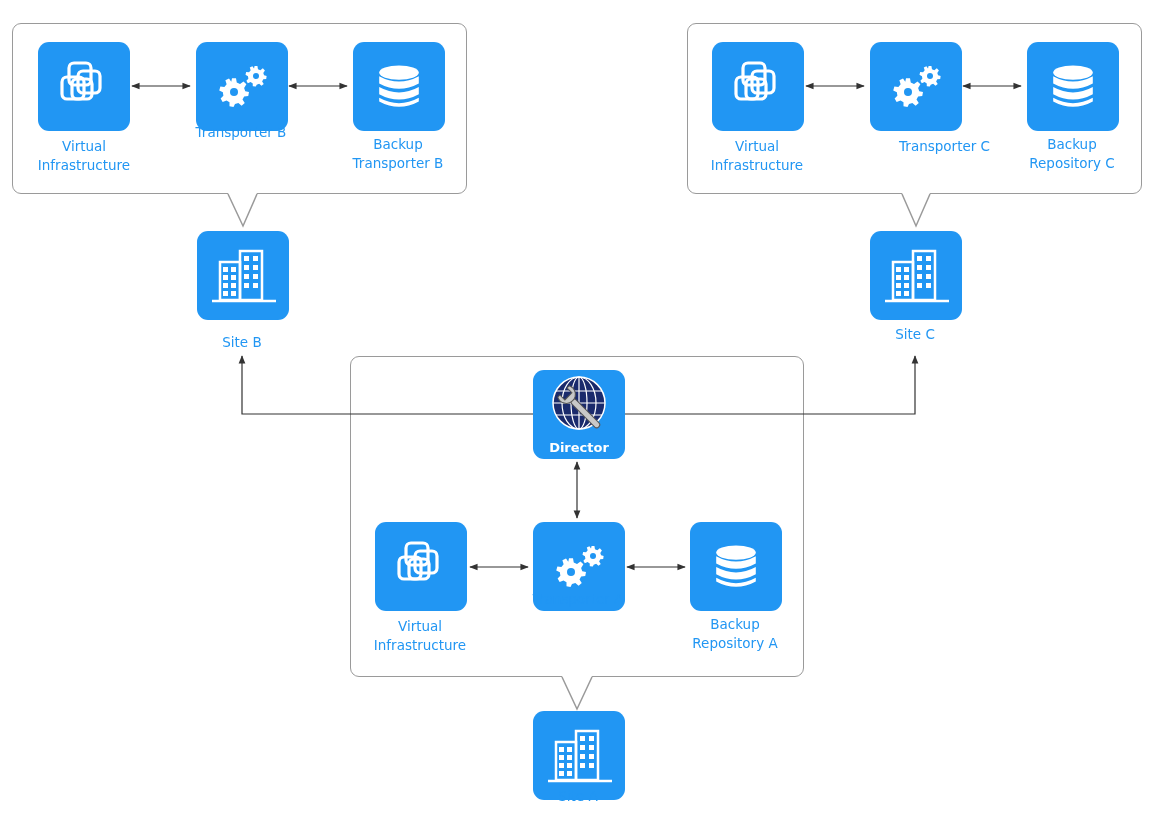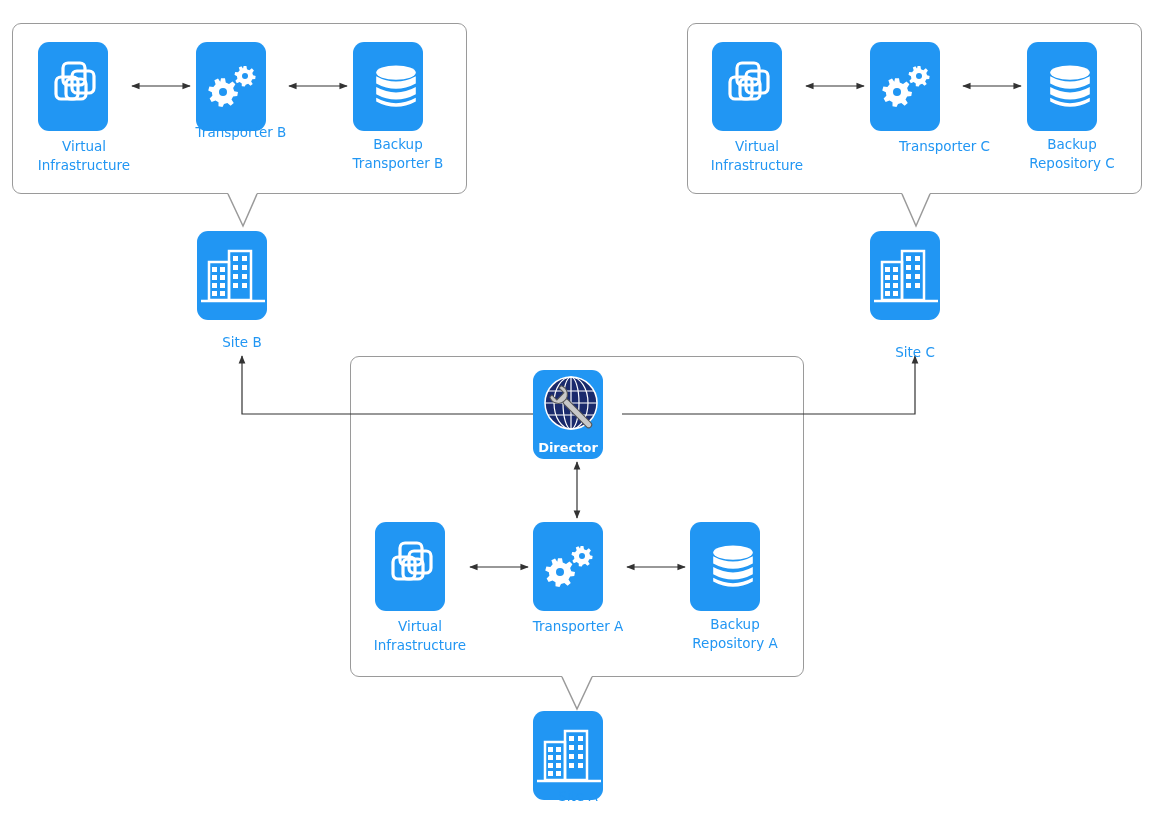--- a/index.html
+++ b/index.html
@@ -1,18 +1,18 @@
 <!DOCTYPE html>
 <html><head>
 <meta charset="utf-8">
 <style>
   html,body{margin:0;padding:0;background:#ffffff;}
   body{width:1154px;height:837px;position:relative;overflow:hidden;font-family:"DejaVu Sans","Liberation Sans",sans-serif;}
   .group{position:absolute;border:1.5px solid #9a9a9a;border-radius:9px;background:#fff;box-sizing:border-box;}
-  .node{position:absolute;width:70px;height:89px;border-radius:11px;background:#2196f3;display:flex;align-items:center;justify-content:flex-end;}
+  .node{position:absolute;width:92px;height:89px;border-radius:11px;background:#2196f3;display:flex;align-items:center;justify-content:center;}
   .node svg{display:block;}
   .label{position:absolute;width:150px;text-align:center;color:#2196f3;font-weight:normal;font-size:13.5px;line-height:19px;}
   .dlabel{position:absolute;left:0;right:0;bottom:4px;text-align:center;color:#fff;font-weight:bold;font-size:13px;}
   svg.conn{position:absolute;left:0;top:0;}
 </style>
 </head>
 <body>
 
 <svg width="0" height="0" style="position:absolute">
   <defs>
@@ -172,21 +172,21 @@
 </div>
 <div class="label" style="left:997px;top:135px;">
   <div>Backup</div>
     <div>Repository C</div>
 </div>
 <div class="node" style="left:870px;top:231px;">
   <svg width="70" height="60">
       <use href="#sym-building"></use>
     </svg>
 </div>
-<div class="label" style="left:840px;top:343px;">Site C</div>
+<div class="label" style="left:840px;top:325px;">Site C</div>
 
 <div class="node" style="left:533px;top:370px;align-items:flex-start;padding-top:5px;box-sizing:border-box;">
   <svg width="64" height="64" viewBox="0 0 64 64">
     <circle cx="32" cy="28" r="26" fill="#1a2a6c" stroke="#fff" stroke-width="1.5"></circle>
     <g fill="none" stroke="#fff" stroke-width="1.2">
       <ellipse cx="32" cy="28" rx="8" ry="26"></ellipse>
       <ellipse cx="32" cy="28" rx="17" ry="26"></ellipse>
       <line x1="32" y1="2" x2="32" y2="54"></line>
       <line x1="6" y1="28" x2="58" y2="28"></line>
       <line x1="9" y1="16" x2="55" y2="16"></line>
@@ -214,21 +214,21 @@
     <g transform="translate(27,35) scale(1.25)">
         <use href="#sym-gear" x="-12" y="-12" width="24" height="24"></use>
       </g>
     <circle cx="27" cy="35" r="4" fill="#2196f3"></circle>
     <g transform="translate(49,19) scale(0.9)">
         <use href="#sym-gear" x="-12" y="-12" width="24" height="24"></use>
       </g>
     <circle cx="49" cy="19" r="3" fill="#2196f3"></circle>
   </svg>
 </div>
-<div class="label" style="left:503px;top:617px;">
+<div class="label" style="left:503px;top:590px;">
   <div>Transporter A</div>
 </div>
 <div class="node" style="left:690px;top:522px;">
   <svg width="54" height="54">
       <use href="#sym-db" width="54" height="54"></use>
     </svg>
 </div>
 <div class="label" style="left:660px;top:615px;">
   <div>Backup</div>
     <div>Repository A</div>

